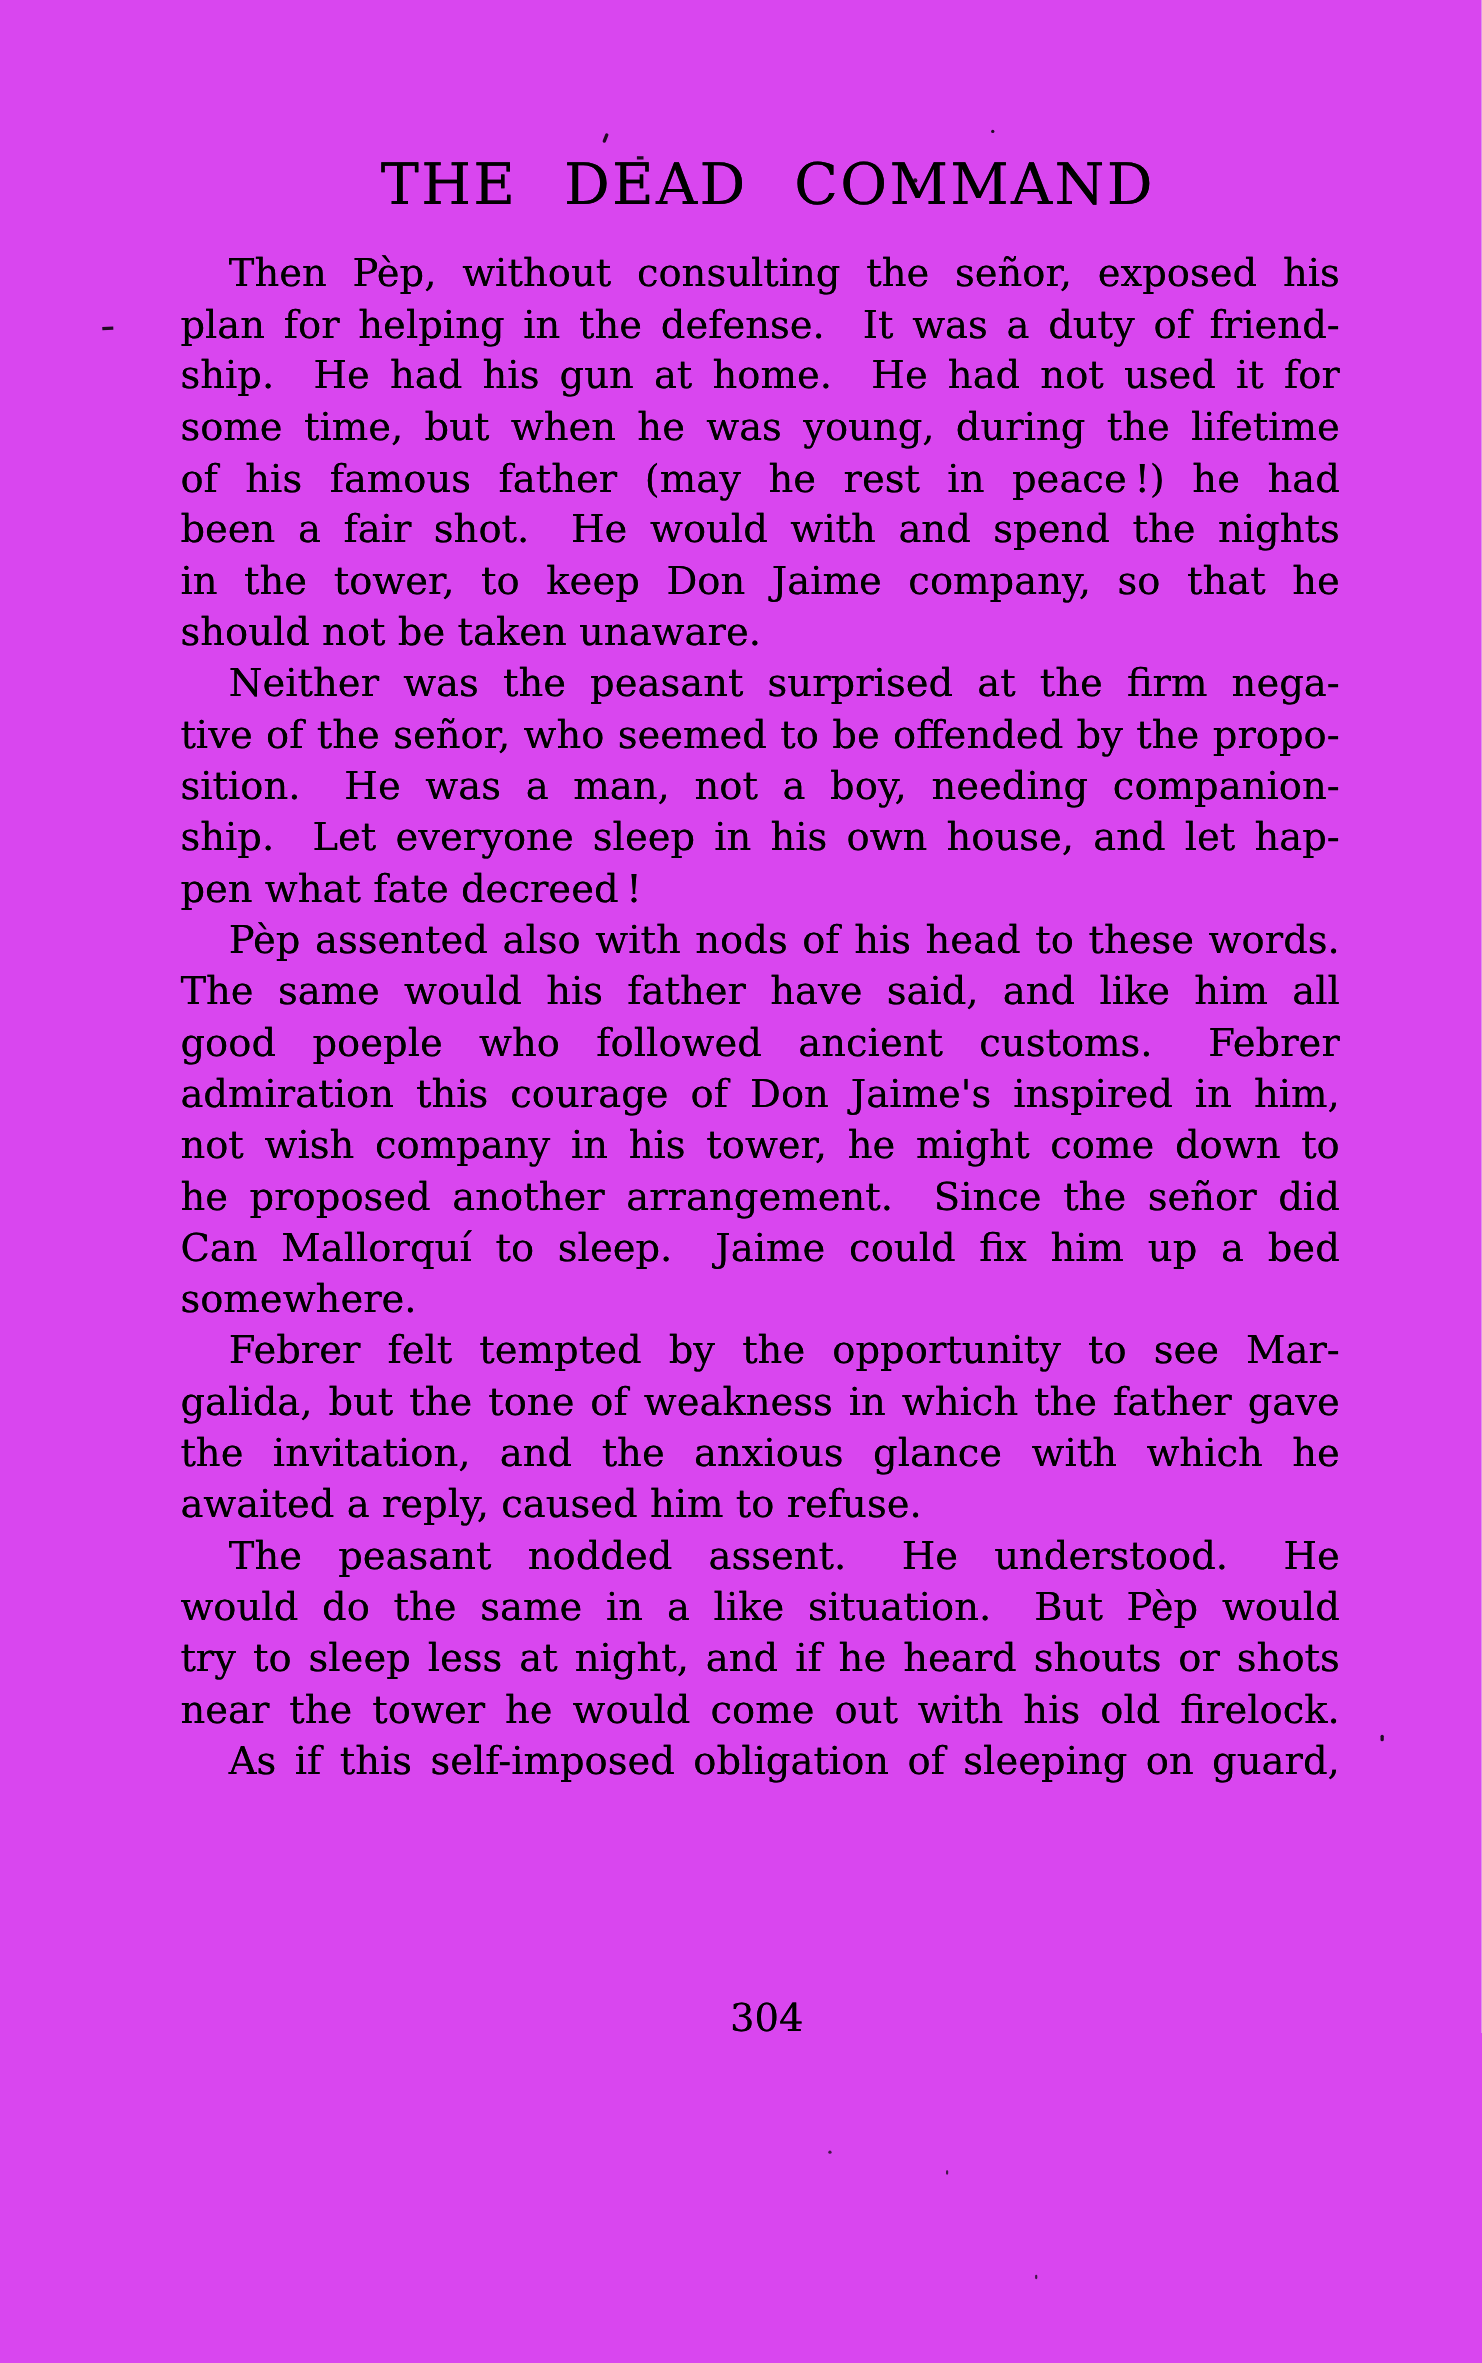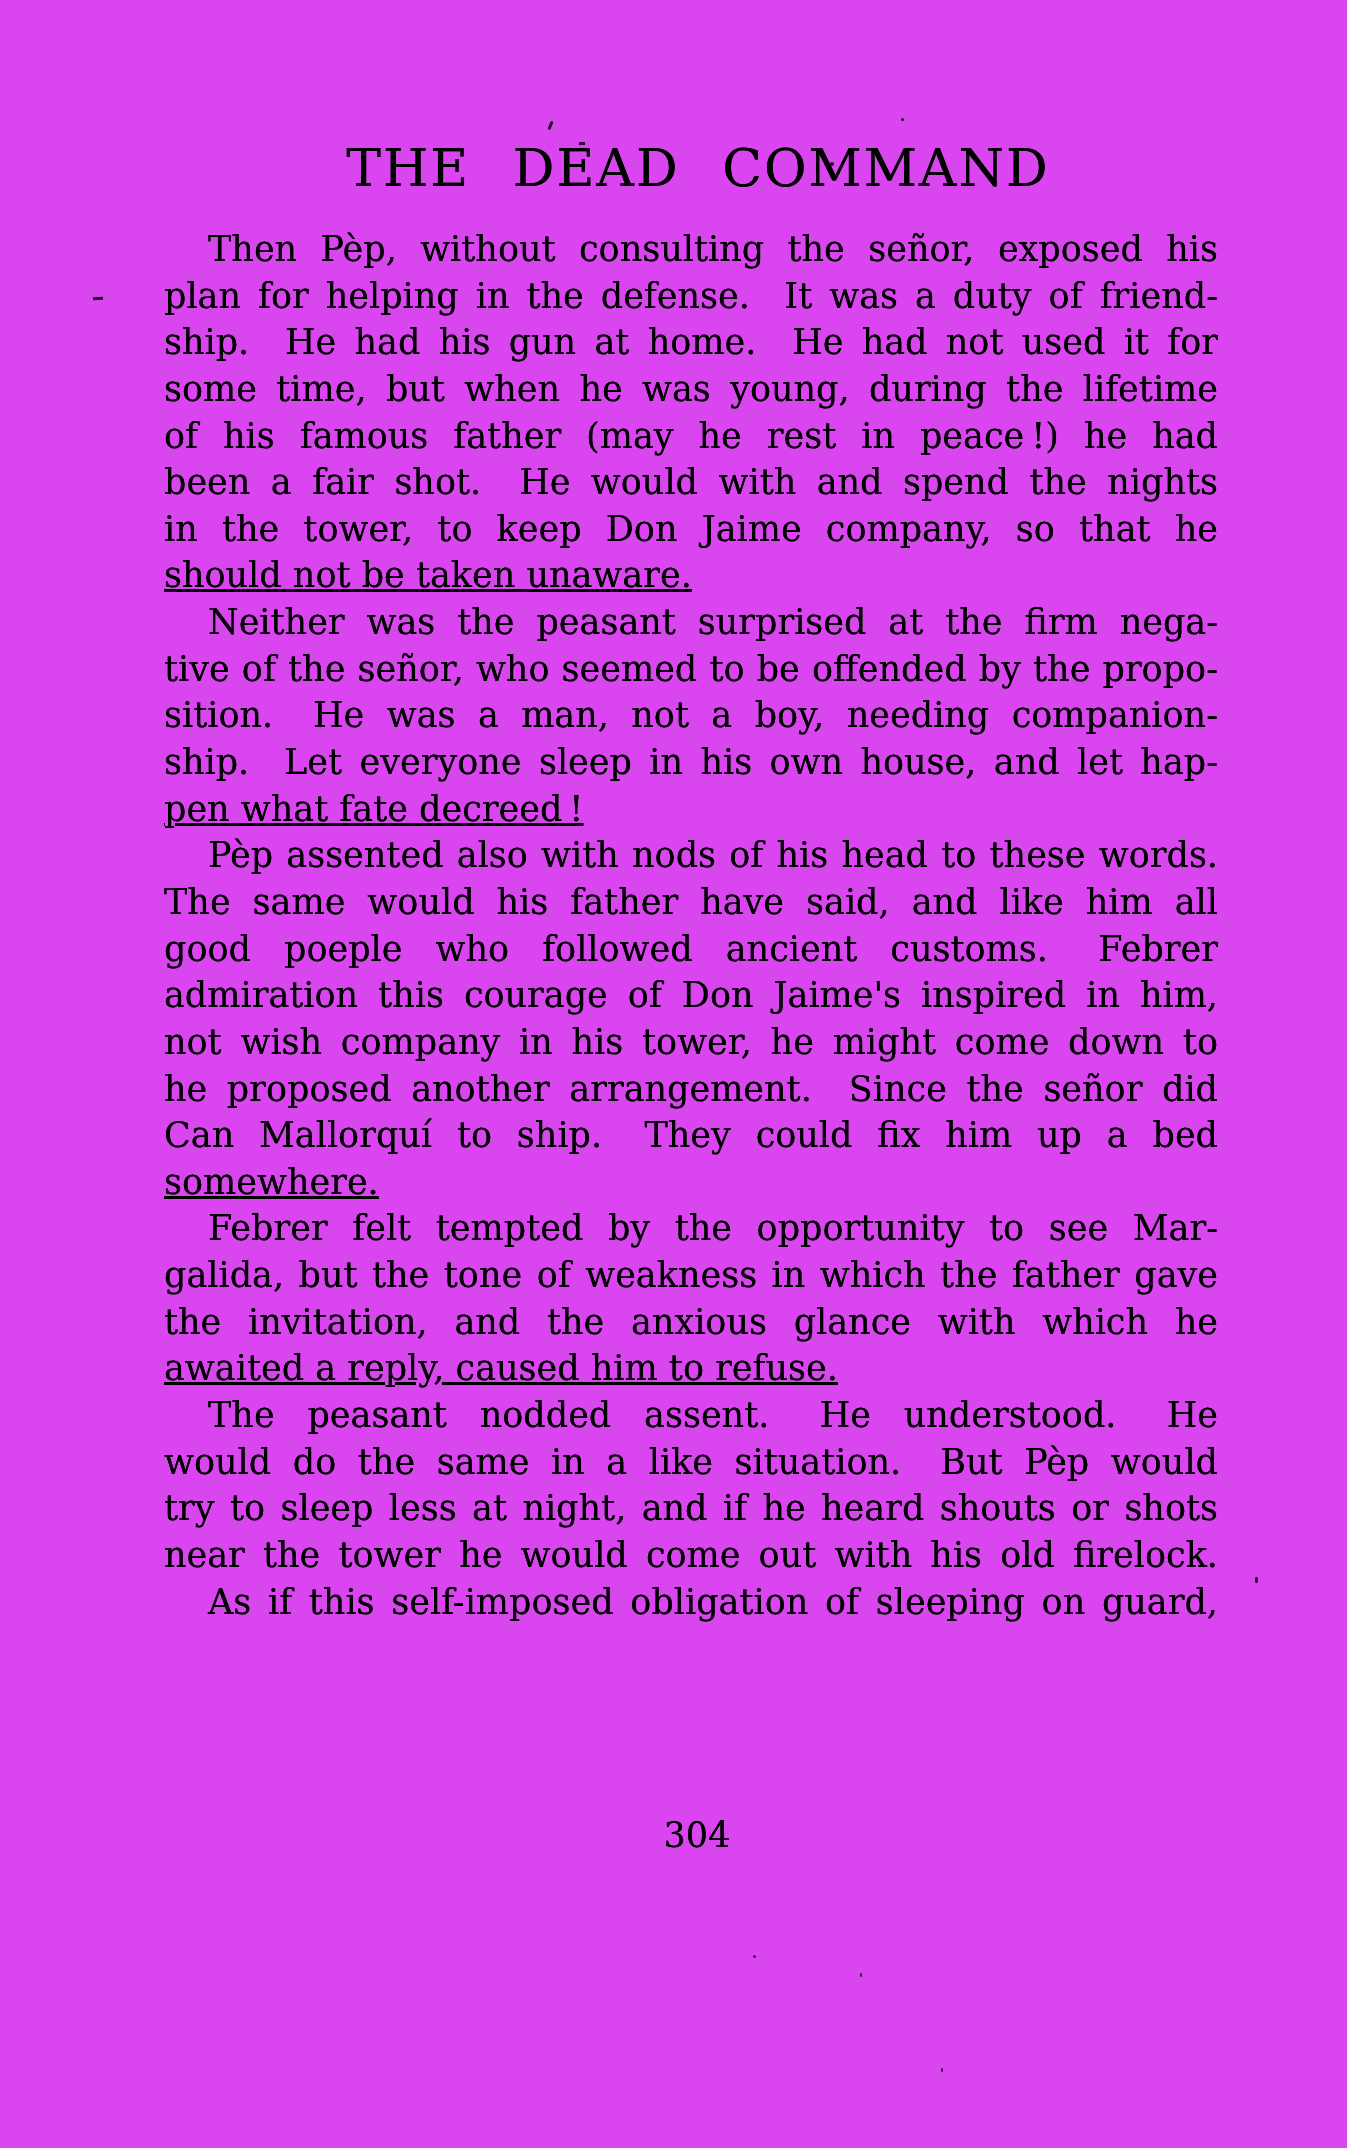--- a/index.html
+++ b/index.html
@@ -32,21 +32,21 @@
     width: 1054px;
   }
   .ln {
     font-size: 35px;
     line-height: 46.65px;
     height: 46.65px;
     overflow: hidden;
     text-align: justify;
     text-align-last: justify;
   }
-  .ln.end { text-align-last: left; text-decoration: underline; }
+  .ln.end { text-align-last: left; }
   .ln.indent { text-indent: 44px; }
   .pagenum {
     position: absolute;
     left: 170px;
     top: 1814px;
     width: 1054px;
     text-align: center;
     font-size: 35px;
     line-height: 42px;
   }
@@ -80,21 +80,21 @@
       <div class="ln end">pen what fate decreed !</div>
     </div>
 
     <div>
       <div class="ln indent">Pèp assented also with nods of his head to these words.</div>
       <div class="ln">The same would his father have said, and like him all</div>
       <div class="ln">good poeple who followed ancient customs.  Febrer</div>
       <div class="ln">admiration this courage of Don Jaime's inspired in him,</div>
       <div class="ln">not wish company in his tower, he might come down to</div>
       <div class="ln">he proposed another arrangement.  Since the señor did</div>
-      <div class="ln">Can Mallorquí to ship.  They could fix him up a bed</div>
+      <div class="ln">Can Mallorquí to sleep.  Jaime could fix him up a bed</div>
       <div class="ln end">somewhere.</div>
     </div>
 
     <div>
       <div class="ln indent">Febrer felt tempted by the opportunity to see Mar-</div>
       <div class="ln">galida, but the tone of weakness in which the father gave</div>
       <div class="ln">the invitation, and the anxious glance with which he</div>
       <div class="ln end">awaited a reply, caused him to refuse.</div>
     </div>
 

